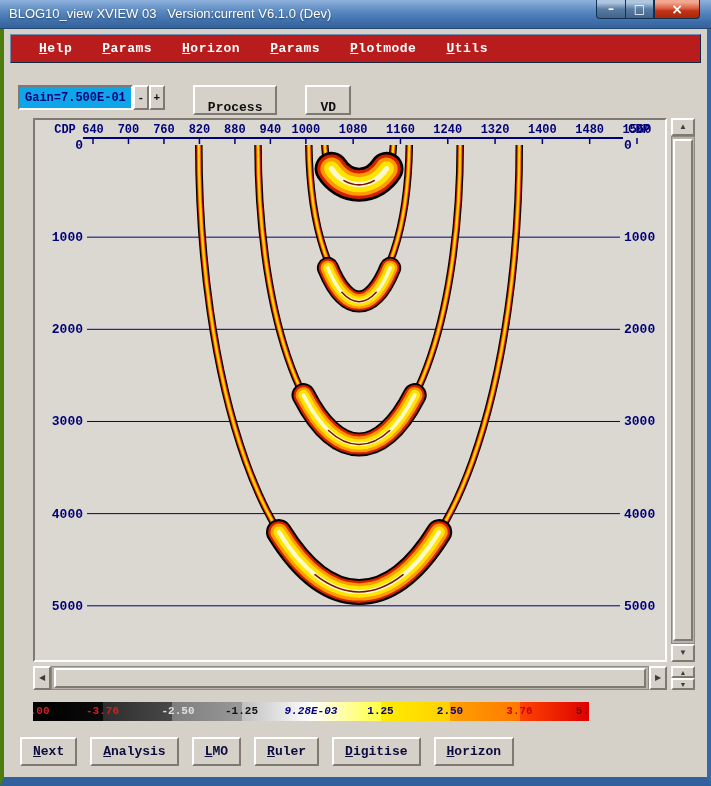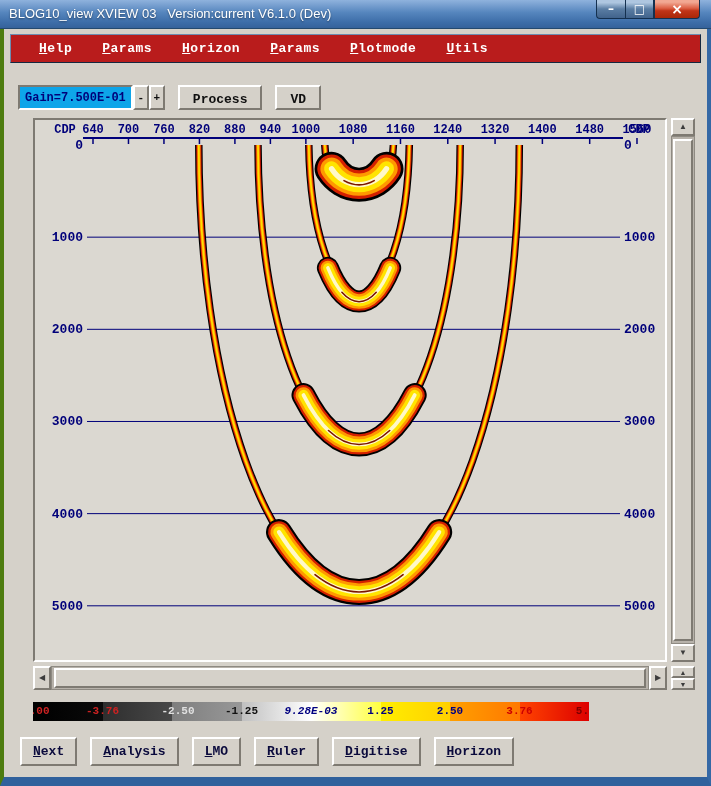--- a/index.html
+++ b/index.html
@@ -53,23 +53,23 @@
     box-sizing:border-box; border:2px solid; border-color:#7e7a72 #ffffff #ffffff #7e7a72;
     background:#0ea5e9; color:#00007a; font:bold 12px "Liberation Mono", monospace;
     padding:4px 5px 0 5px;
   }
   .mini-btn {
     width:16px; box-sizing:border-box; border:2px solid; border-color:#ffffff #7e7a72 #7e7a72 #ffffff;
     background:#d5d1c9; color:#101010; font:bold 11px "Liberation Mono", monospace;
     text-align:center; padding:0; cursor:pointer;
   }
   .tb-btn {
-    margin-left:13px; box-sizing:border-box; border:2px solid; border-color:#ffffff #7e7a72 #7e7a72 #ffffff;
+    margin-left:28px; box-sizing:border-box; border:2px solid; border-color:#ffffff #7e7a72 #7e7a72 #ffffff;
     background:#d5d1c9; color:#101010; font:bold 13px "Liberation Mono", monospace;
-    padding:5px 13px; cursor:pointer;
+    padding:13px 13px; cursor:pointer;
   }
   
   .plot-frame {
     position:absolute; left:29px; top:118px; width:634px; height:544px; box-sizing:border-box;
     border:2px solid; border-color:#7e7a72 #ffffff #ffffff #7e7a72; background:#dbd8d1;
   }
   .plot-frame svg { display:block; width:630px; height:540px; }
   
   .vscroll { position:absolute; left:667px; top:118px; width:24px; height:544px; display:flex; flex-direction:column; }
   .hscroll { position:absolute; left:29px; top:666px; width:634px; height:24px; display:flex; }

